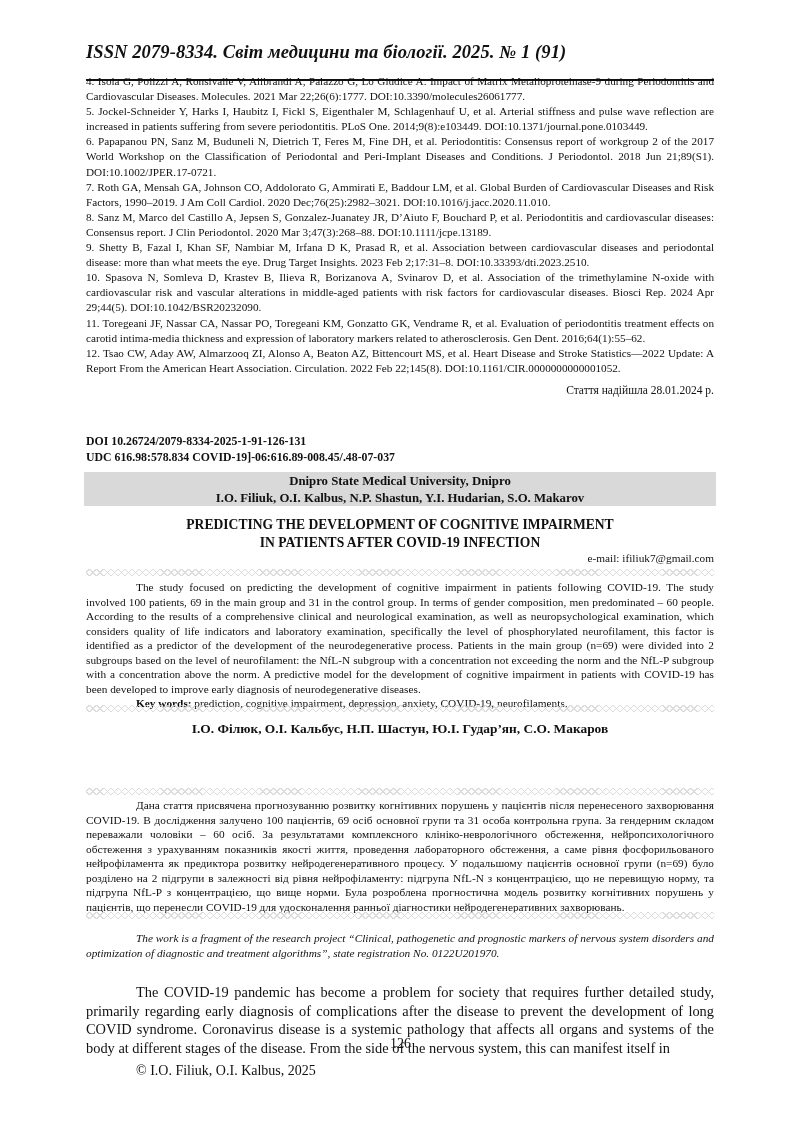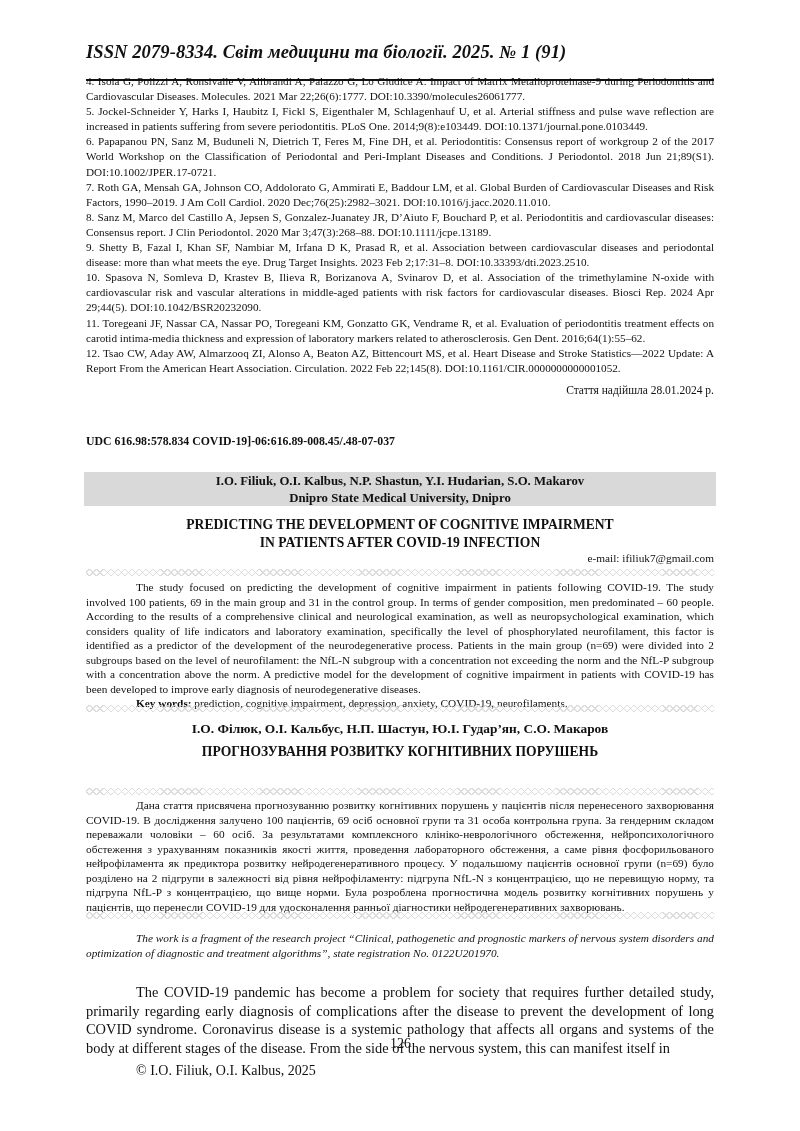--- a/index.html
+++ b/index.html
@@ -58,26 +58,27 @@
     <p>8. Sanz M, Marco del Castillo A, Jepsen S, Gonzalez-Juanatey JR, D’Aiuto F, Bouchard P, et al. Periodontitis and cardiovascular diseases: Consensus report. J Clin Periodontol. 2020 Mar 3;47(3):268–88. DOI:10.1111/jcpe.13189.</p>
     <p>9. Shetty B, Fazal I, Khan SF, Nambiar M, Irfana D K, Prasad R, et al. Association between cardiovascular diseases and periodontal disease: more than what meets the eye. Drug Target Insights. 2023 Feb 2;17:31–8. DOI:10.33393/dti.2023.2510.</p>
     <p>10. Spasova N, Somleva D, Krastev B, Ilieva R, Borizanova A, Svinarov D, et al. Association of the trimethylamine N-oxide with cardiovascular risk and vascular alterations in middle-aged patients with risk factors for cardiovascular diseases. Biosci Rep. 2024 Apr 29;44(5). DOI:10.1042/BSR20232090.</p>
     <p>11. Toregeani JF, Nassar CA, Nassar PO, Toregeani KM, Gonzatto GK, Vendrame R, et al. Evaluation of periodontitis treatment effects on carotid intima-media thickness and expression of laboratory markers related to atherosclerosis. Gen Dent. 2016;64(1):55–62.</p>
     <p>12. Tsao CW, Aday AW, Almarzooq ZI, Alonso A, Beaton AZ, Bittencourt MS, et al. Heart Disease and Stroke Statistics—2022 Update: A Report From the American Heart Association. Circulation. 2022 Feb 22;145(8). DOI:10.1161/CIR.0000000000001052.</p>
   </div>
 
   <div class="received">Стаття надійшла 28.01.2024 р.</div>
 
   <div class="doi-block">
+    <div>DOI 10.26724/2079-8334-2025-1-91-126-131</div>
     <div>UDC 616.98:578.834 COVID-19]-06:616.89-008.45/.48-07-037</div>
   </div>
 
   <div class="authors-band">
+    <div>Dnipro State Medical University, Dnipro</div>
     <div>I.O. Filiuk, O.I. Kalbus, N.P. Shastun, Y.I. Hudarian, S.O. Makarov</div>
-    <div>Dnipro State Medical University, Dnipro</div>
   </div>
 
   <div class="title-en">
     <div>PREDICTING THE DEVELOPMENT OF COGNITIVE IMPAIRMENT</div>
     <div>IN PATIENTS AFTER COVID-19 INFECTION</div>
   </div>
 
   <div class="email">e-mail: ifiliuk7@gmail.com</div>
 
   <div class="wave" style="top:569px"></div>
@@ -85,21 +86,20 @@
   <div class="abstract" style="top:580px">
     <p>The study focused on predicting the development of cognitive impairment in patients following COVID-19. The study involved 100 patients, 69 in the main group and 31 in the control group. In terms of gender composition, men predominated – 60 people. According to the results of a comprehensive clinical and neurological examination, as well as neuropsychological examination, which considers quality of life indicators and laboratory examination, specifically the level of phosphorylated neurofilament, this factor is identified as a predictor of the development of the neurodegenerative process. Patients in the main group (n=69) were divided into 2 subgroups based on the level of neurofilament: the NfL-N subgroup with a concentration not exceeding the norm and the NfL-P subgroup with a concentration above the norm. A predictive model for the development of cognitive impairment in patients with COVID-19 has been developed to improve early diagnosis of neurodegenerative diseases.</p>
     <p class="kw"><b>Key words:</b><span> prediction, cognitive impairment, depression, anxiety, COVID-19, neurofilaments.</span></p>
   </div>
 
   <div class="wave" style="top:705px"></div>
 
   <div class="authors-ua">І.О. Філюк, О.І. Кальбус, Н.П. Шастун, Ю.І. Гудар’ян, С.О. Макаров</div>
 
   <div class="title-ua">
-    <div>ПРОГНОЗУВАННЯ РОЗВИТКУ КОГНІТИВНИХ ПОРУШЕНЬ</div>
   </div>
 
   <div class="wave" style="top:788px"></div>
 
   <div class="abstract" style="top:798px">
     <p>Дана стаття присвячена прогнозуванню розвитку когнітивних порушень у пацієнтів після перенесеного захворювання COVID-19. В дослідження залучено 100 пацієнтів, 69 осіб основної групи та 31 особа контрольна група. За гендерним складом переважали чоловіки – 60 осіб. За результатами комплексного клініко-неврологічного обстеження, нейропсихологічного обстеження з урахуванням показників якості життя, проведення лабораторного обстеження, а саме рівня фосфорильованого нейрофіламента як предиктора розвитку нейродегенеративного процесу. У подальшому пацієнтів основної групи (n=69) було розділено на 2 підгрупи в залежності від рівня нейрофіламенту: підгрупа NfL-N з концентрацією, що не перевищую норму, та підгрупа NfL-P з концентрацією, що вище норми. Була розроблена прогностична модель розвитку когнітивних порушень у пацієнтів, що перенесли COVID-19 для удосконалення ранньої діагностики нейродегенеративних захворювань.</p>
   </div>
 
   <div class="wave" style="top:912px"></div>
 

